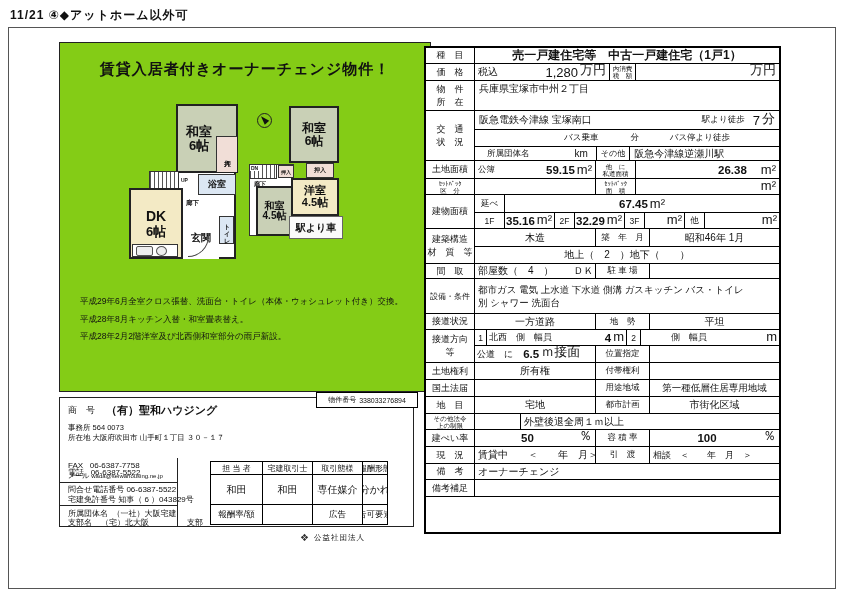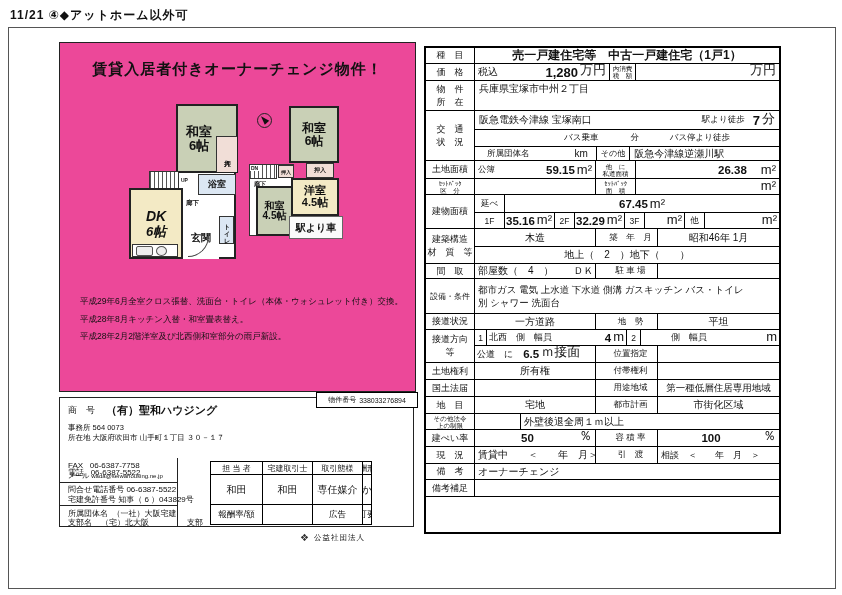--- a/index.html
+++ b/index.html
@@ -2,21 +2,21 @@
 <html><head>
 <meta charset="utf-8">
 <style>
   html,body{margin:0;padding:0;background:#fff;}
   .page{position:relative;width:842px;height:595px;background:#fff;overflow:hidden;
         font-family:"Liberation Sans","DejaVu Sans",sans-serif;color:#111;}
   .page-border{position:absolute;left:8px;top:27px;width:826px;height:560px;border:1px solid #555;}
   .hdr-note{position:absolute;left:10px;top:7px;font-size:12px;font-weight:bold;letter-spacing:1px;}
 
   
-  .left-panel{position:absolute;left:59px;top:42px;width:355px;height:348px;border:1.5px solid #222;background:#ec4899;}
+  .left-panel{position:absolute;left:59px;top:42px;width:355px;height:348px;border:1.5px solid #222;background:#84cc16;padding-left:15px;}
   .catch{position:absolute;left:0;top:17px;width:100%;text-align:center;font-size:15px;letter-spacing:1px;font-weight:bold;}
   .fp{position:absolute;left:0;top:0;width:100%;height:100%;}
   .room{position:absolute;box-sizing:border-box;display:flex;flex-direction:column;align-items:center;justify-content:center;text-align:center;}
   .rl{font-weight:bold;line-height:1.05;}
   .wall2{border:2px solid #222;}
   .wall1{border:1px solid #333;}
   .vtext{writing-mode:vertical-rl;text-orientation:upright;letter-spacing:0;}
   .stairs{background:repeating-linear-gradient(90deg,#555 0,#555 1px,#fff 1px,#fff 4px);}
   .tinylbl{position:absolute;font-size:5px;background:#fff;padding:0 1px;font-weight:bold;}
   .arc{position:absolute;border:1px solid #444;border-top:none;border-left:none;border-radius:0 0 100% 0;}
@@ -36,43 +36,43 @@
   .lab{width:49px;flex:none;justify-content:center;text-align:center;font-size:9px;padding:0 1px;}
   .lab2c{font-size:6.5px;line-height:7px;justify-content:center;text-align:center;}
   .grow{flex:1;}
   .ctr{justify-content:center;}
   .rt{justify-content:flex-end;}
   .w121{width:121px;flex:none;}
   .w135{width:135px;flex:none;}
   .w26{width:26px;flex:none;}
   .w40{width:40px;flex:none;}
   .w46{width:46px;flex:none;}
-  .w54{width:54px;flex:none;margin-left:8px;}
+  .w54{width:54px;flex:none;}
   .grpcol{flex:1;display:flex;flex-direction:column;min-width:0;}
   .sr{display:flex;align-items:center;border-bottom:1px solid #000;padding:0 4px;font-size:10px;box-sizing:border-box;min-width:0;overflow:hidden;white-space:nowrap;}
   .sr:last-child{border-bottom:none;}
   .sr.nopad{padding:0;}
   .sc{display:flex;align-items:center;border-right:1px solid #000;height:100%;padding:0 2px;box-sizing:border-box;overflow:hidden;white-space:nowrap;}
   .sc:last-child{border-right:none;}
   .small{font-size:8.5px;}
   .tiny{font-size:10px;align-self:flex-start;padding-top:1px;}
   .unit{font-size:13px;margin-left:2px;align-self:flex-end;padding-bottom:1px;}
   .amt{font-weight:bold;font-size:11.5px;}
-  .price-big{font-weight:bold;font-size:13px;}
+  .price-big{font-weight:normal;font-size:13px;}
   .big{font-weight:bold;font-size:12px;}
   .mla{margin-left:auto;}
   .minicell{border-left:1px solid #000;border-right:1px solid #000;align-self:stretch;display:flex;align-items:center;padding:0 4px;font-size:8px;margin-left:8px;}
 
   
   .pnum{position:absolute;left:316px;top:392px;width:100px;height:14px;border:1px solid #000;background:#fff;display:flex;align-items:center;justify-content:center;gap:3px;font-size:7px;z-index:3;}
   .company{position:absolute;left:59px;top:397px;width:355px;height:130px;border:1.5px solid #222;background:#fff;box-sizing:border-box;}
   .cline{position:absolute;white-space:nowrap;}
   .vdiv{position:absolute;left:117px;top:60px;width:0;height:68px;border-left:1px solid #222;}
   .hdiv{position:absolute;left:0;width:117px;height:0;border-top:1px solid #222;}
-  .staff{position:absolute;left:210px;top:461px;width:162px;border:1px solid #000;background:#fff;box-sizing:border-box;z-index:2;}
+  .staff{position:absolute;left:210px;top:461px;width:178px;border:1px solid #000;background:#fff;box-sizing:border-box;z-index:2;}
   .st-r{display:flex;border-bottom:1px solid #000;align-items:stretch;box-sizing:border-box;}
   .st-r:last-child{border-bottom:none;}
   .st-c{border-right:1px solid #000;display:flex;align-items:center;justify-content:center;box-sizing:border-box;overflow:hidden;white-space:nowrap;}
   .st-c:last-child{border-right:none;}
   .sw1{width:52px;}.sw2{width:50px;}.sw3{width:50px;}.sw4{flex:1;}
 
   .footer{position:absolute;left:300px;top:532px;display:flex;align-items:center;gap:5px;white-space:nowrap;}
   .logo{font-size:10px;color:#333;}
   .org-pre{font-size:7.5px;letter-spacing:1px;}
   .org-name{font-size:11px;letter-spacing:4px;font-weight:bold;}
@@ -103,21 +103,21 @@
       <div class="room wall1 stairs" style="left:89px;top:128px;width:30px;height:20px;"></div>
       <div class="tinylbl" style="left:120px;top:134px;">UP</div>
 
       <div class="room wall1" style="left:138px;top:131px;width:38px;height:21px;background:#dce7f3;font-size:9px;font-weight:bold;">
         <span>浴室</span>
       </div>
 
       <div class="tinylbl" style="left:125px;top:156px;font-size:6.5px;">廊下</div>
 
       <div class="room wall2" style="left:69px;top:145px;width:54px;height:71px;background:#f3eac5;">
-        <div class="rl" style="font-size:14px;margin-bottom:0;font-style:italic;">
+        <div class="rl" style="font-size:14px;margin-bottom:0;">
           <span>DK</span><br><span style="font-size:13px;">6帖</span>
         </div>
       </div>
       <div class="kitchen" style="left:72px;top:201px;width:46px;height:13px;">
         <div class="sink"></div>
         <div class="burner"></div>
       </div>
 
       <div class="room" style="left:123px;top:175px;width:36px;height:41px;background:#fff;">
         <span class="rl" style="font-size:10px;">玄関</span>

